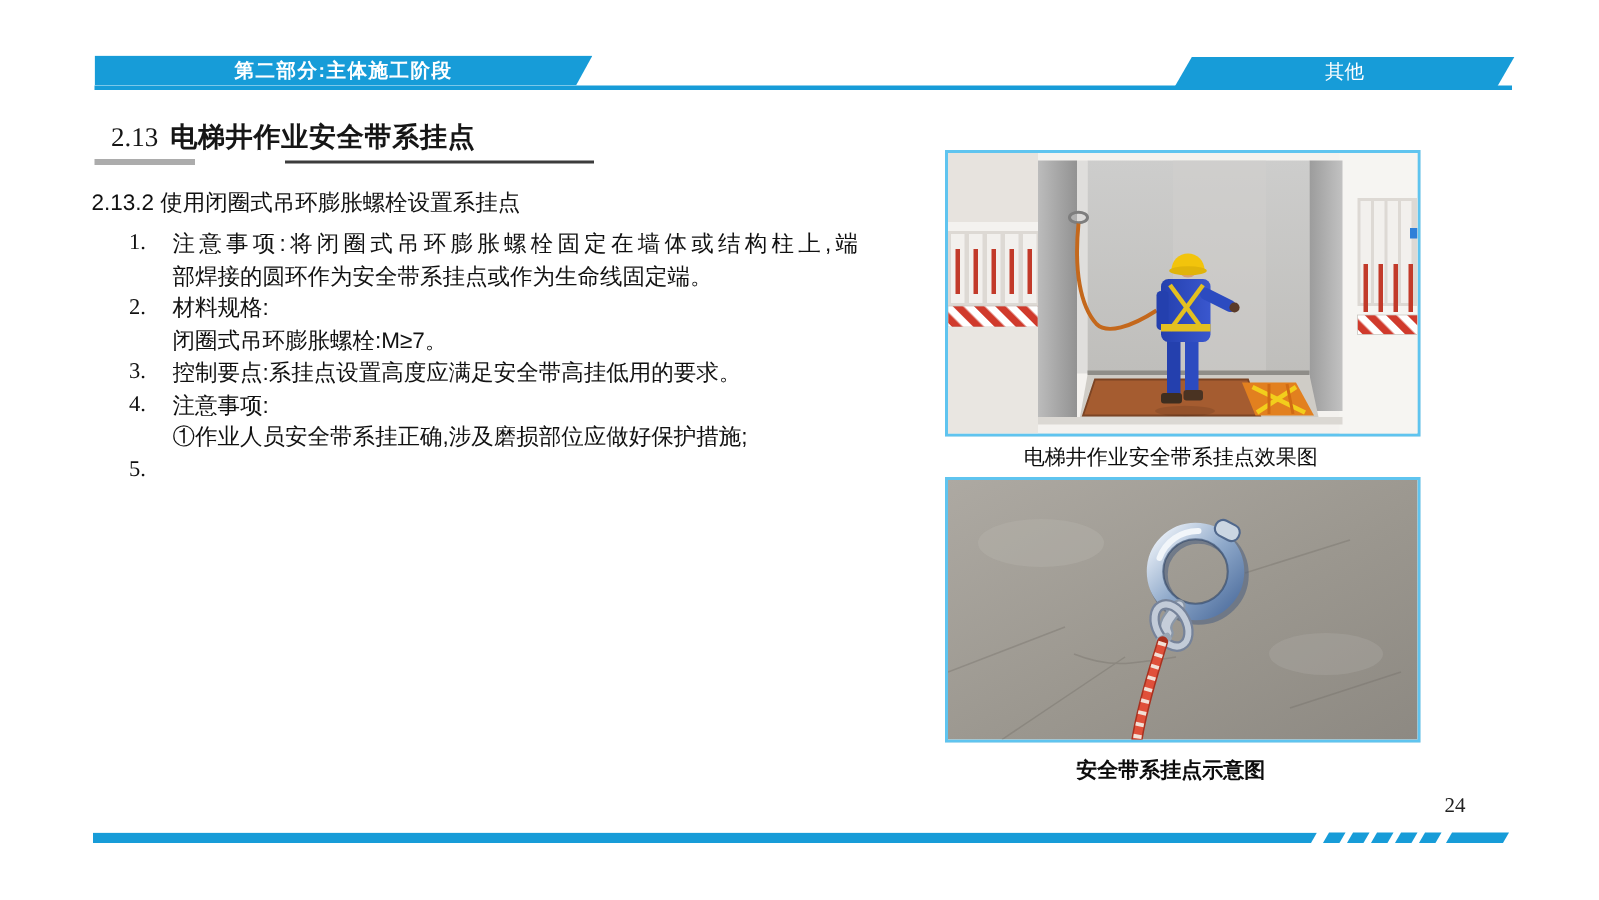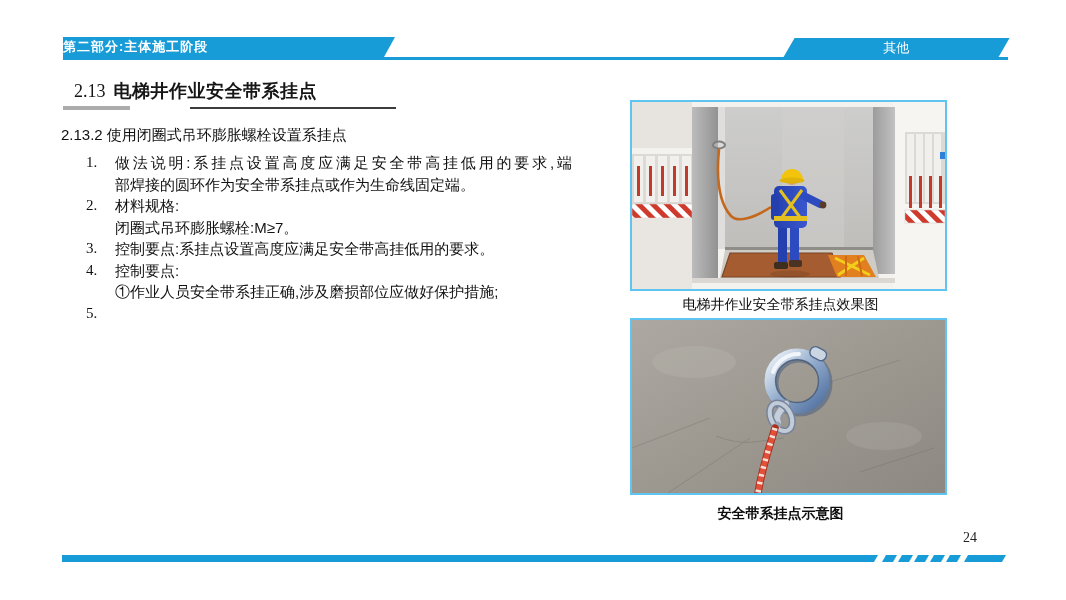--- a/index.html
+++ b/index.html
@@ -9,21 +9,21 @@
   }
   html,body{margin:0;padding:0;background:#fff;}
   .slide{
     position:relative;width:1066px;height:600px;background:#fff;overflow:hidden;
     font-family:"Liberation Sans", sans-serif;color:var(--ink);
   }
   
   .hdr-block{
     position:absolute;left:63px;top:37px;width:332px;height:20px;background:var(--blue);
     clip-path:polygon(0 0,332px 0,321px 100%,0 100%);
-    color:#fff;font-weight:bold;font-size:13px;line-height:20px;letter-spacing:1px;
+    color:#fff;font-weight:bold;font-size:13px;text-align:center;line-height:20px;letter-spacing:1px;
   }
   .hdr-line{position:absolute;left:63px;top:57px;width:945px;height:3px;background:var(--blue);}
   .hdr-tab{
     position:absolute;left:783px;top:38px;width:215px;height:20px;background:var(--blue);
     transform:skewX(-30deg);transform-origin:bottom left;
   }
   .hdr-tab-label{display:block;transform:skewX(30deg);color:#fff;font-size:13px;text-align:center;line-height:20px;}
   
   .title{position:absolute;left:74px;top:79px;font-size:18px;white-space:nowrap;}
   .title-num{font-family:"Liberation Serif", serif;color:#161616;margin-right:8px;}
@@ -68,39 +68,39 @@
     <span class="title-num">2.13</span><span class="title-text">电梯井作业安全带系挂点</span>
   </div>
   <div class="title-ul-gray"></div>
   <div class="title-ul-dark"></div>
 
   <div class="section-heading">2.13.2 使用闭圈式吊环膨胀螺栓设置系挂点</div>
 
   <div class="list">
     <div class="li-row">
       <span class="li-num">1.</span>
-      <span class="justify-line" style="display:block;">做法说明:系挂点设置高度应满足安全带高挂低用的要求,端</span>
+      <span class="justify-line" style="display:block;">注意事项:将闭圈式吊环膨胀螺栓固定在墙体或结构柱上,端</span>
     </div>
     <div class="li-row">
       <span>部焊接的圆环作为安全带系挂点或作为生命线固定端。</span>
     </div>
     <div class="li-row">
       <span class="li-num">2.</span>
       <span>材料规格:</span>
     </div>
     <div class="li-row">
       <span>闭圈式吊环膨胀螺栓:M≥7。</span>
     </div>
     <div class="li-row">
       <span class="li-num">3.</span>
       <span>控制要点:系挂点设置高度应满足安全带高挂低用的要求。</span>
     </div>
     <div class="li-row">
       <span class="li-num">4.</span>
-      <span>控制要点:</span>
+      <span>注意事项:</span>
     </div>
     <div class="li-row">
       <span>①作业人员安全带系挂正确,涉及磨损部位应做好保护措施;</span>
     </div>
     <div class="li-row">
       <span class="li-num">5.</span>
     </div>
   </div>
 
   <div class="figure fig1">

